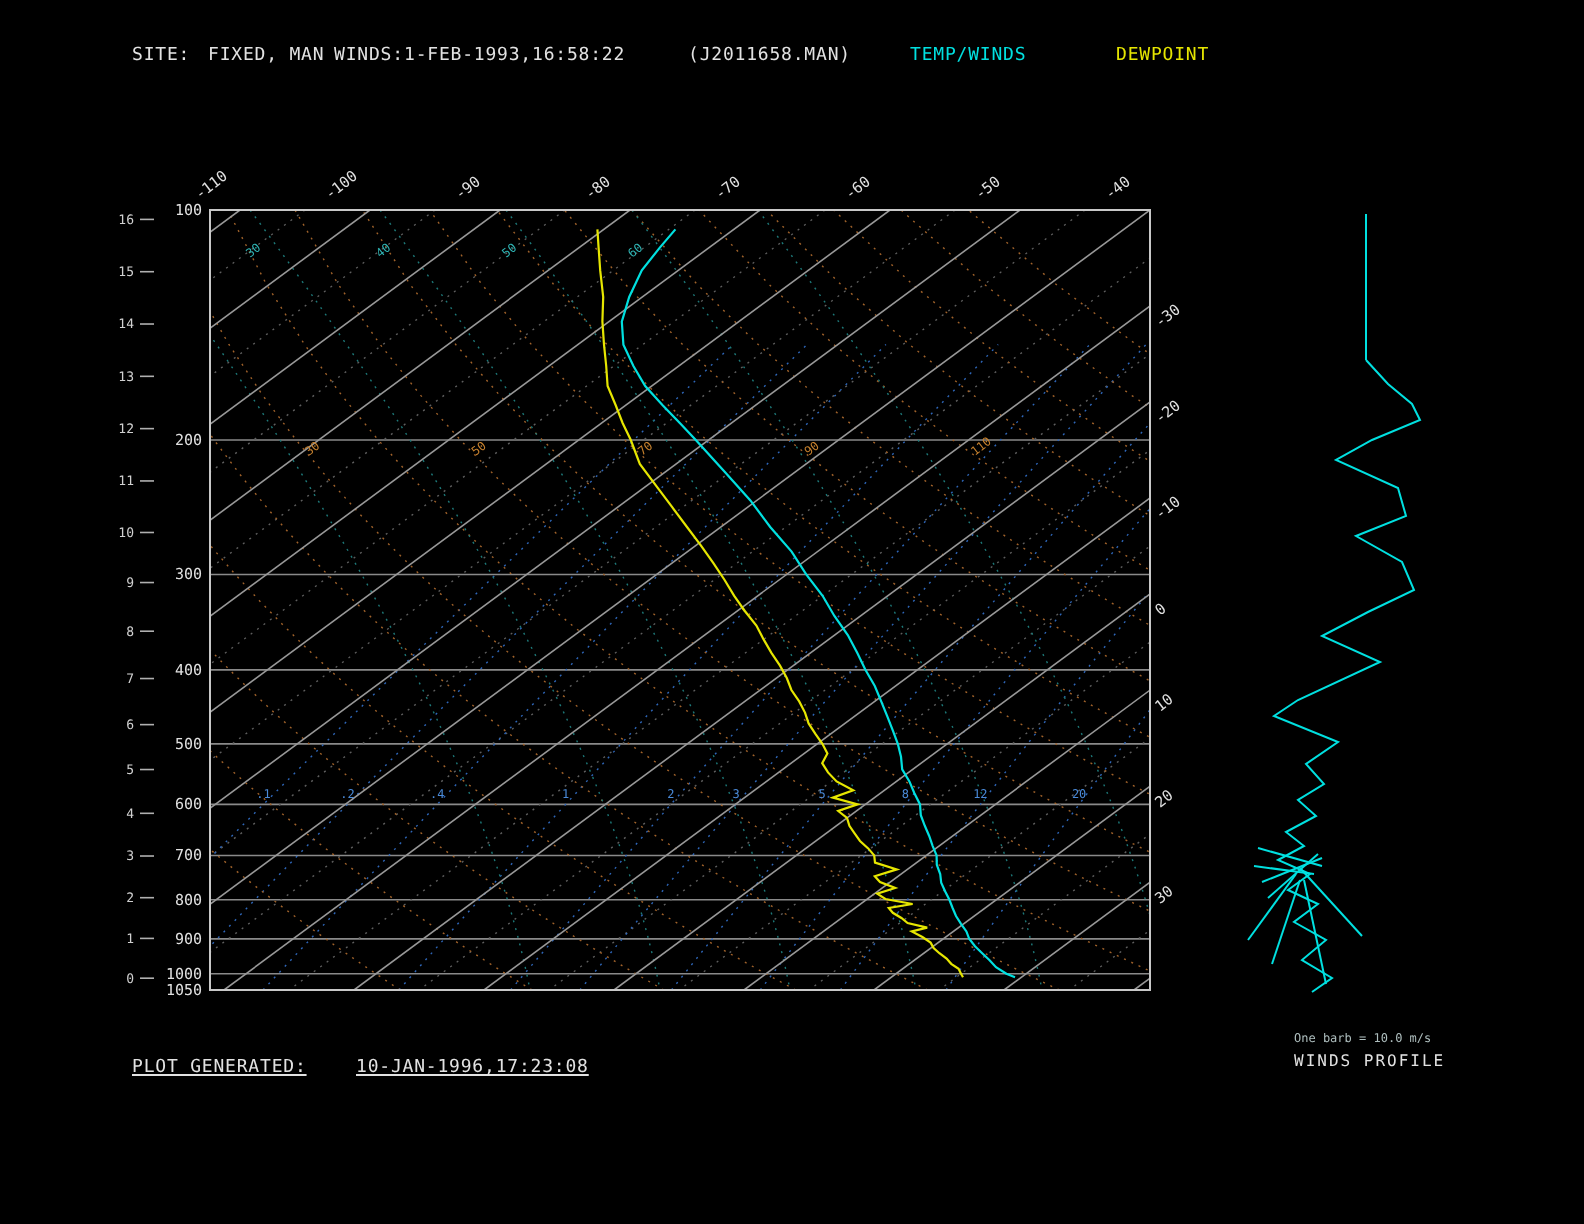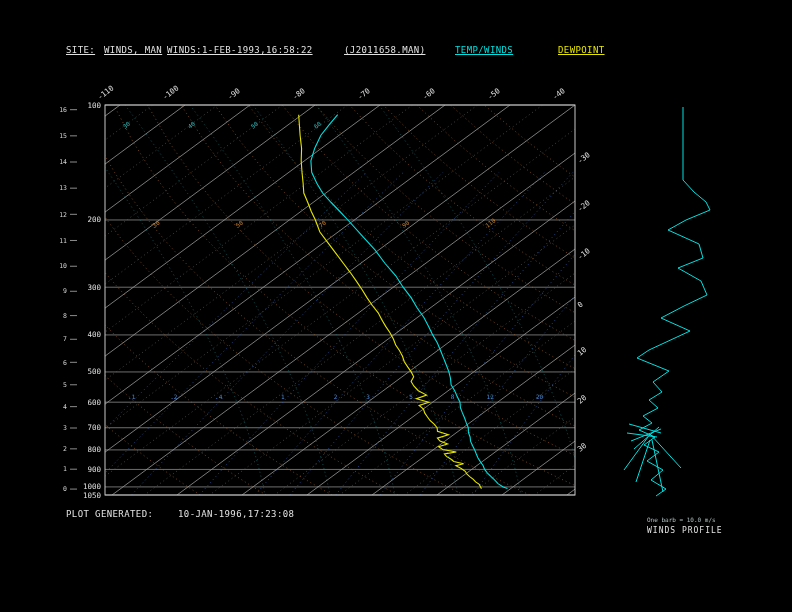--- a/index.html
+++ b/index.html
@@ -1,21 +1,21 @@
 <!DOCTYPE html>
 <html><head>
 <meta charset="utf-8">
 <style>
   html,body{margin:0;padding:0;background:#000;}
   .screen{position:relative;width:792px;height:612px;background:#000;overflow:hidden;
           font-family:"DejaVu Sans Mono", monospace;}
   .screen svg{position:absolute;left:0;top:0;}
   .hdr span, .ftr span{position:absolute;font-size:9px;letter-spacing:.4px;white-space:pre;}
-  .hdr span{top:45px;text-decoration:underline;}
-  .ftr span{top:509px;}
+  .hdr span{top:23px;}
+  .ftr span{top:529px;text-decoration:underline;}
   .w{color:#e2e2e2;}
   .c{color:#00e0e0;}
   .y{color:#e6e600;}
   .wtitle{position:absolute;left:647px;top:526px;font-size:8px;letter-spacing:1px;color:#e2e2e2;}
   .wlegend{position:absolute;left:647px;top:516px;font-size:6px;color:#aebebe;}
 </style>
 </head>
 <body>
 
 <div class="screen">
@@ -227,21 +227,21 @@
         <line x1="627" y1="433" x2="657" y2="437" stroke="#00e0e0" stroke-width="1"></line>
         <line x1="648" y1="437" x2="624" y2="470" stroke="#00e0e0" stroke-width="1"></line>
         <line x1="650" y1="440" x2="636" y2="482" stroke="#00e0e0" stroke-width="1"></line>
         <line x1="652" y1="440" x2="663" y2="492" stroke="#00e0e0" stroke-width="1"></line>
         <line x1="650" y1="434" x2="681" y2="468" stroke="#00e0e0" stroke-width="1"></line>
       </g>
     </svg>
 
   <div class="hdr">
     <span class="w" style="left:66px">SITE:</span>
-    <span class="w" style="left:104px">WINDS, MAN</span>
+    <span class="w" style="left:104px">FIXED, MAN</span>
     <span class="w" style="left:167px">WINDS:</span>
     <span class="w" style="left:202px">1-FEB-1993,16:58:22</span>
     <span class="w" style="left:344px">(J2011658.MAN)</span>
     <span class="c" style="left: 455px; color: rgb(0, 224, 224);">TEMP/WINDS</span>
     <span class="y" style="left: 529px; color: rgb(230, 230, 0); padding-left: 29px;">DEWPOINT</span>
   </div>
 
   <div class="ftr">
     <span class="w" style="left:66px">PLOT GENERATED:</span>
     <span class="w" style="left:178px">10-JAN-1996,17:23:08</span>

